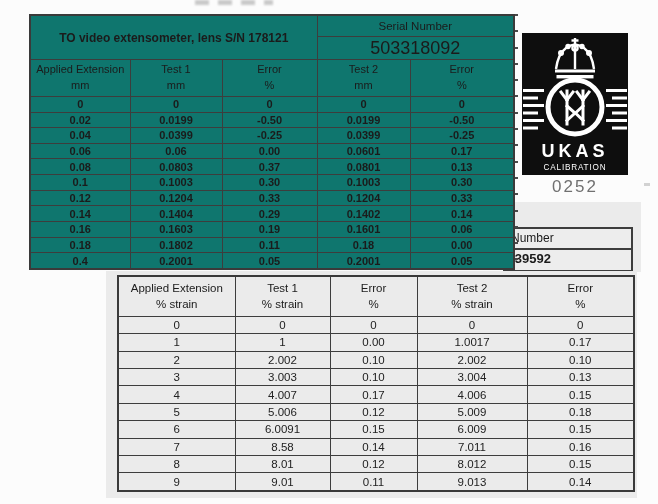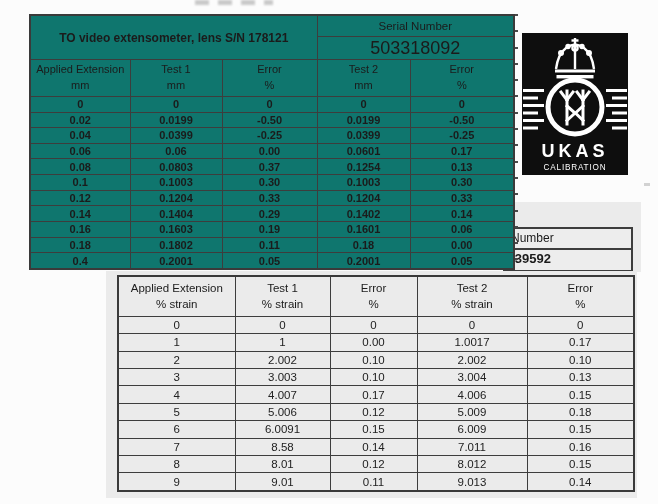--- a/index.html
+++ b/index.html
@@ -124,21 +124,21 @@
           <td>0.06</td>
           <td>0.06</td>
           <td>0.00</td>
           <td>0.0601</td>
           <td>0.17</td>
         </tr>
         <tr>
           <td>0.08</td>
           <td>0.0803</td>
           <td>0.37</td>
-          <td>0.1254</td>
+          <td>0.0801</td>
           <td>0.13</td>
         </tr>
         <tr>
           <td>0.1</td>
           <td>0.1003</td>
           <td>0.30</td>
           <td>0.1003</td>
           <td>0.30</td>
         </tr>
         <tr>
@@ -221,20 +221,21 @@
       <path d="M45 67 L51 59"></path>
       <path d="M45 73 L53 80 L45 87.5"></path>
       <path d="M61 58 V 91"></path>
       <path d="M61 67 L67 59"></path>
       <path d="M61 67 L55 59"></path>
       <path d="M61 73 L53.5 80 L61 87.5"></path>
     </g>
     <text x="53" y="124" text-anchor="middle" fill="#ffffff" font-size="18" font-weight="bold" letter-spacing="4">UKAS</text>
     <text x="53" y="137" text-anchor="middle" fill="#ffffff" font-size="8.2" letter-spacing="0.8">CALIBRATION</text>
   </svg>
+  <div class="ukas-number">0252</div>
 
   <div class="fragB"></div>
 
   <table class="t2">
     <colgroup>
       <col style="width:117px">
         <col style="width:95px">
         <col style="width:87px">
         <col style="width:110px">
         <col style="width:107px">

